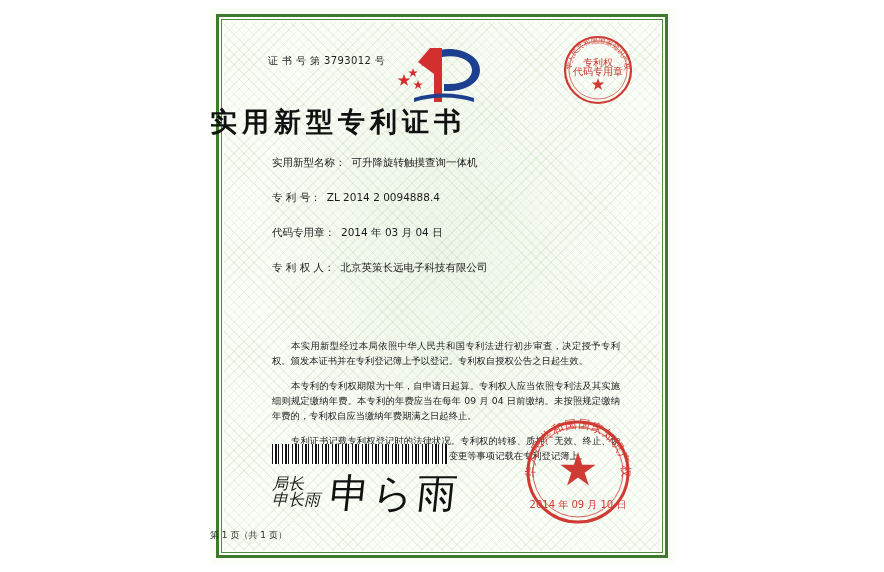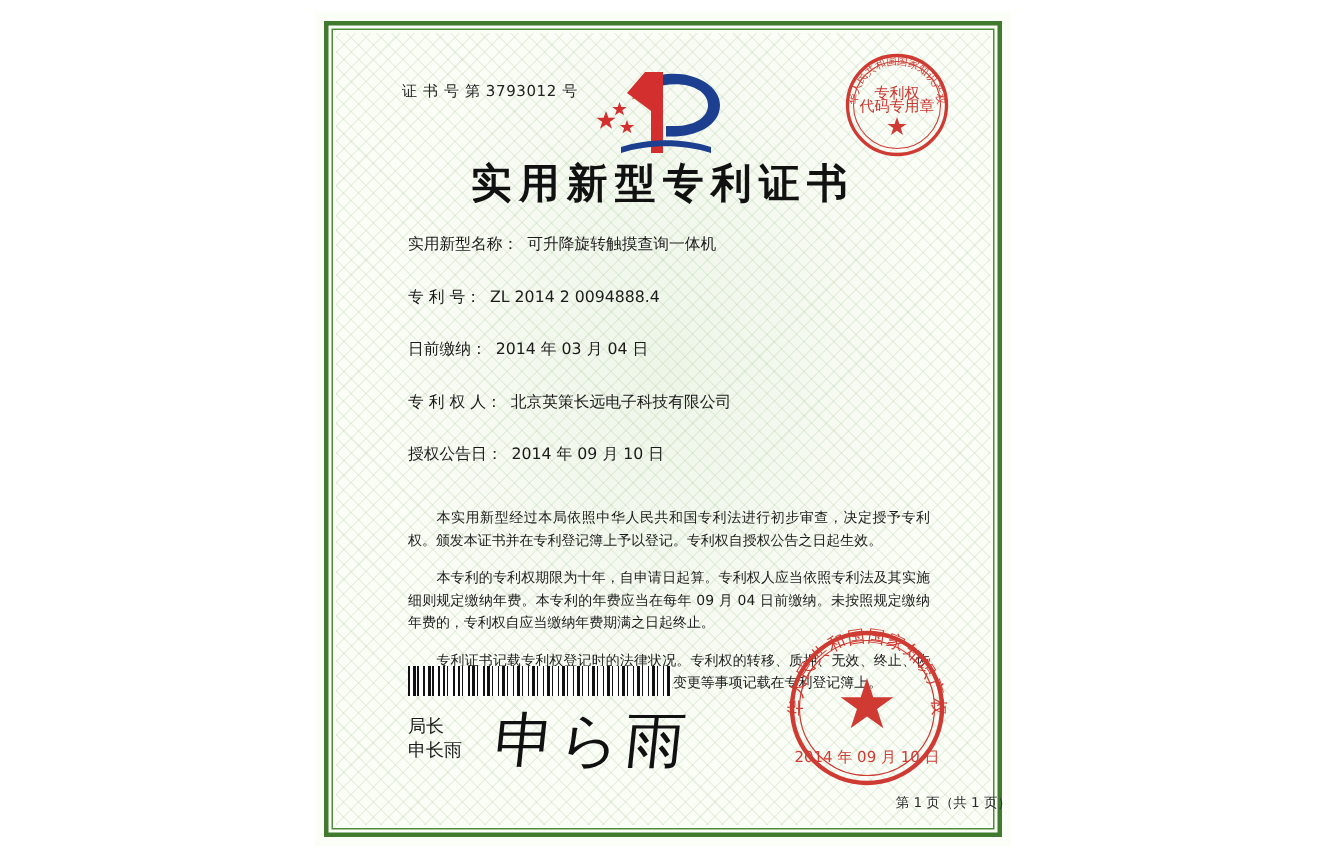--- a/index.html
+++ b/index.html
@@ -113,21 +113,21 @@
   }
   .round-seal .seal-txt.l1 { top: 24px; }
   .round-seal .seal-txt.l2 { top: 33px; }
 
   
   .main-title {
     position: absolute;
     left: 0;
     right: 0;
     top: 96px;
-    text-align: center;
+    text-align: left;
     font-size: 27px;
     letter-spacing: 5px;
     color: #111;
     font-weight: bold;
     font-family: "DejaVu Serif", serif;
   }
 
   
   .fields {
     position: absolute;
@@ -188,24 +188,25 @@
     position: absolute;
     left: 62px;
     top: 466px;
     width: 330px;
     height: 62px;
   }
   .sign-label {
     position: absolute;
     left: 0;
     top: 2px;
-    font-size: 12px;
+    font-size: 16px;
     line-height: 16px;
     color: #1b1b1b;
     font-family: "DejaVu Sans", sans-serif;
+    font-style: italic;
   }
   .sign-script {
     position: absolute;
     left: 58px;
     top: -8px;
     font-size: 40px;
     color: #111;
     font-family: "DejaVu Serif", serif;
     letter-spacing: 3px;
     transform: skewX(-6deg);
@@ -229,21 +230,21 @@
     font-size: 10px;
     font-family: "DejaVu Sans", sans-serif;
   }
 
   
   .footer {
     position: absolute;
     left: 0;
     right: 0;
     bottom: 22px;
-    text-align: right;
+    text-align: left;
     font-size: 9px;
     color: #2a2a2a;
     font-family: "DejaVu Sans", sans-serif;
   }
 </style>
 </head>
 <body>
 
 <div id="page">
 
@@ -294,27 +295,24 @@
     <div class="main-title">实用新型专利证书</div>
 
     <div class="fields">
       <div class="field-row">
         <span class="field-label">实用新型名称：</span><span class="field-value">可升降旋转触摸查询一体机</span>
       </div>
       <div class="field-row">
         <span class="field-label">专  利  号：</span><span class="field-value">ZL 2014 2 0094888.4</span>
       </div>
       <div class="field-row">
-        <span class="field-label">日前缴纳：</span><span class="field-value">2014 年 03 月 04 日</span>
+        <span class="field-label">代码专用章：</span><span class="field-value">2014 年 03 月 04 日</span>
       </div>
       <div class="field-row">
         <span class="field-label">专 利 权 人：</span><span class="field-value">北京英策长远电子科技有限公司</span>
-      </div>
-      <div class="field-row">
-        <span class="field-label">授权公告日：</span><span class="field-value">2014 年 09 月 10 日</span>
       </div>
     </div>
 
     <div class="body-text">
       <p>本实用新型经过本局依照中华人民共和国专利法进行初步审查，决定授予专利权。颁发本证书并在专利登记簿上予以登记。专利权自授权公告之日起生效。</p>
       <p>本专利的专利权期限为十年，自申请日起算。专利权人应当依照专利法及其实施细则规定缴纳年费。本专利的年费应当在每年 09 月 04 日前缴纳。未按照规定缴纳年费的，专利权自应当缴纳年费期满之日起终止。</p>
       <p>专利证书记载专利权登记时的法律状况。专利权的转移、质押、无效、终止、恢复和专利权人的姓名或者名称、国籍、地址变更等事项记载在专利登记簿上。</p>
     </div>
 
     <div class="barcode"></div>

